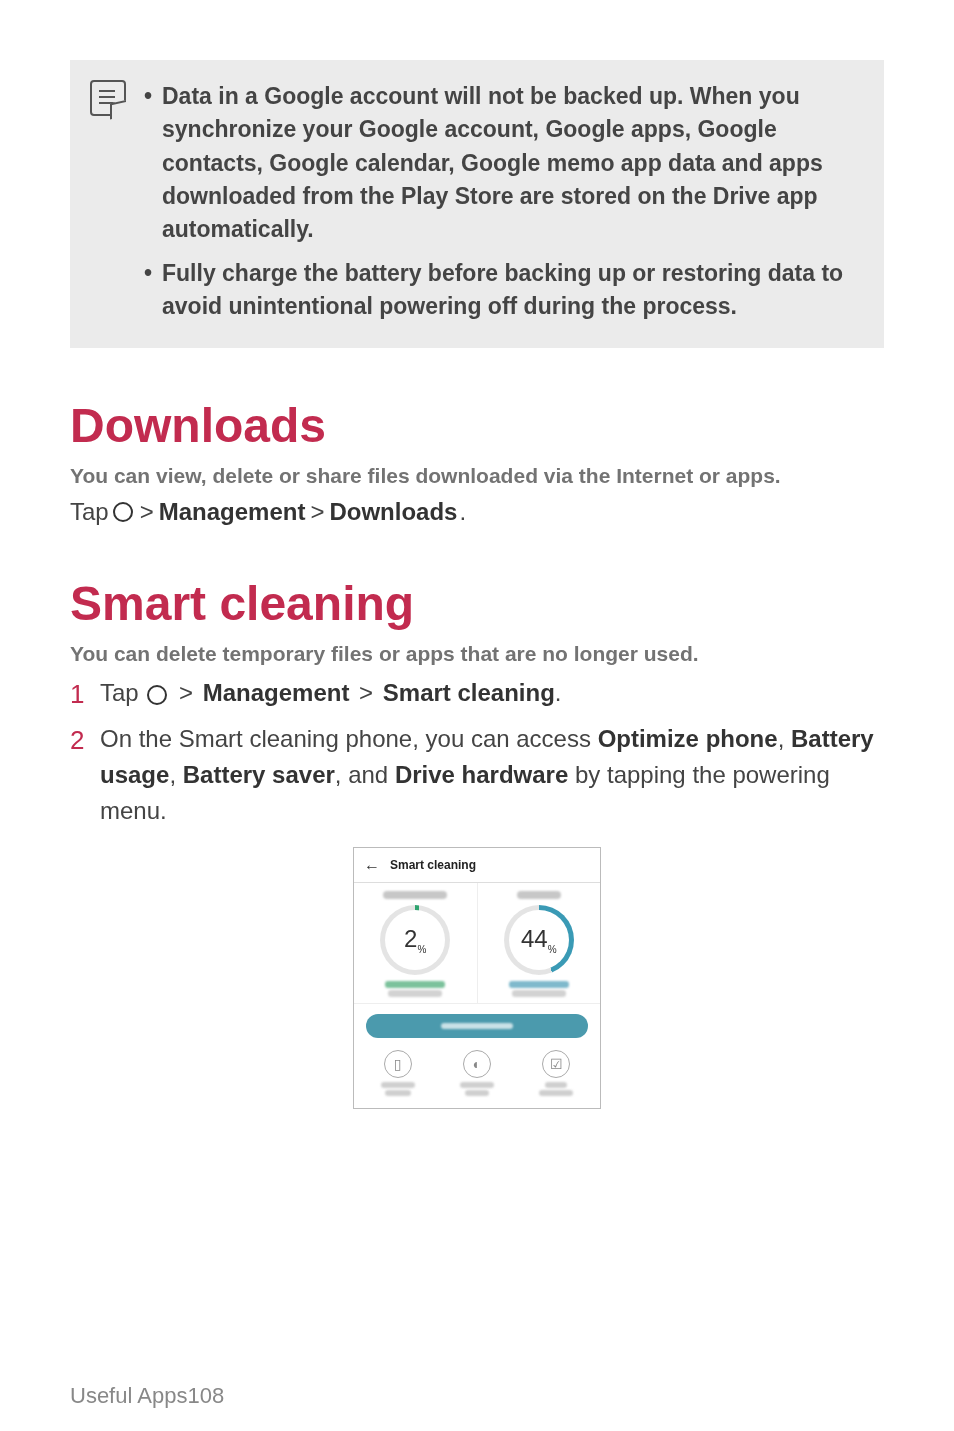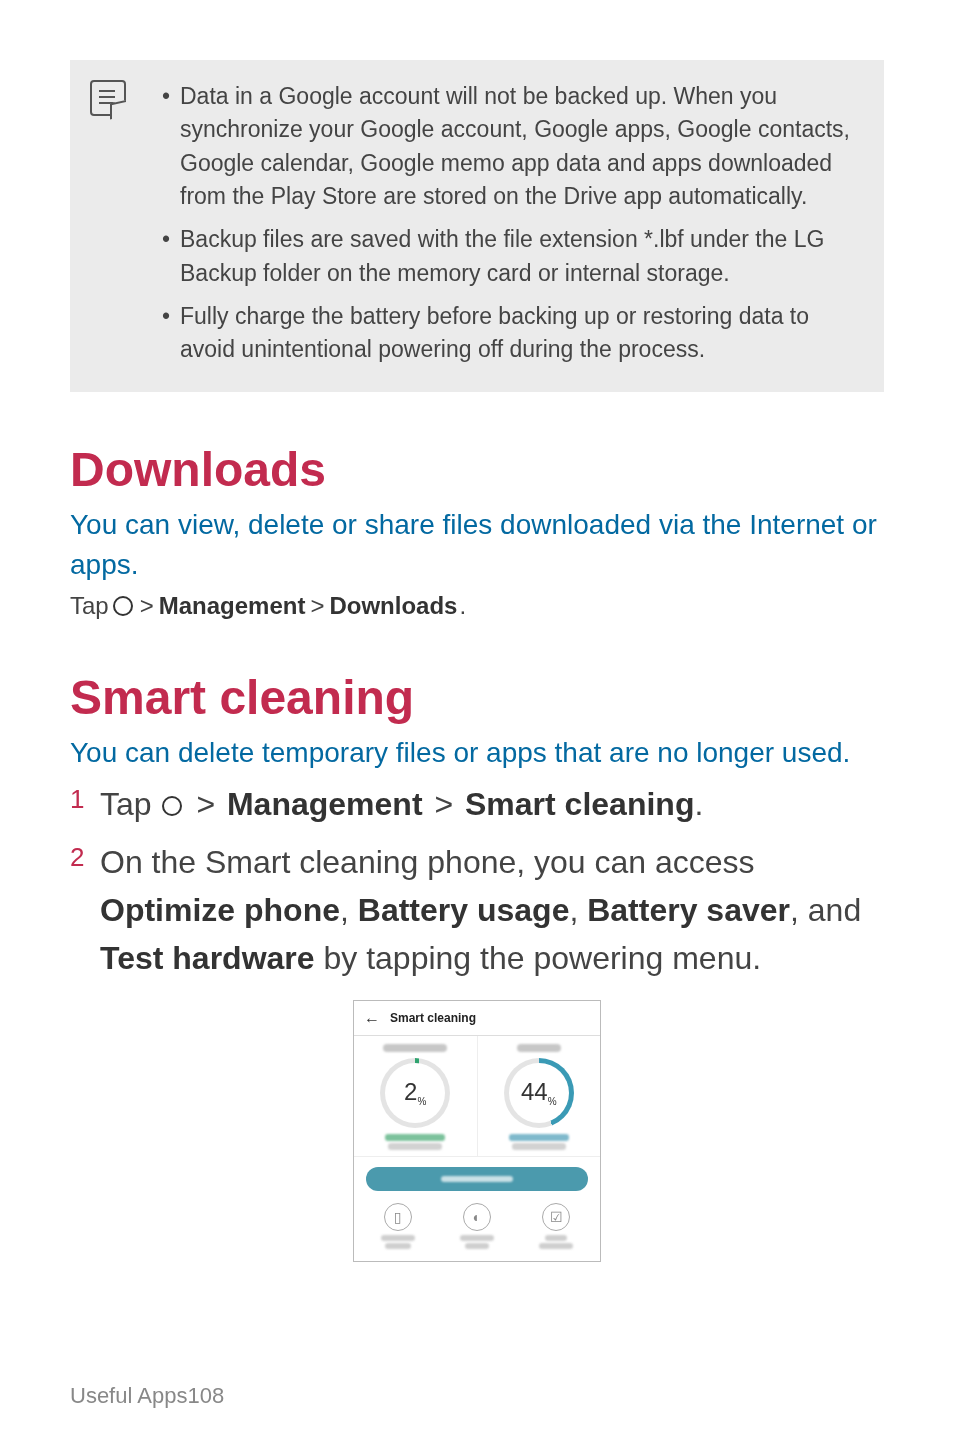--- a/index.html
+++ b/index.html
@@ -10,22 +10,23 @@
     width: 954px;
     height: 1431px;
     padding: 60px 70px 20px 70px;
     position: relative;
     background: #fff;
   }
   .note-box {
     background: #ebebeb;
     padding: 20px 25px 20px 20px;
     display: flex;
-    gap: 36px;
+    gap: 18px;
     margin-bottom: 50px;
+    font-weight: bold;
   }
   .note-icon-wrap { flex: 0 0 36px; }
   .note-icon {
     width: 36px; height: 36px;
     border: 2px solid #555;
     border-radius: 4px;
     position: relative;
   }
   .note-icon::before {
     content: "";
@@ -62,24 +63,25 @@
     left: 0; top: 0;
     color: #444;
   }
   h1 {
     color: #c22b4f;
     font-size: 48px;
     font-weight: 600;
     margin-bottom: 8px;
   }
   .body-text {
-    font-size: 28px;
-    color: #0369a1;
+    font-size: 21px;
+    color: #737373;
     line-height: 1.45;
     margin-bottom: 6px;
+    font-weight: bold;
   }
   .path-line {
     font-size: 24px;
     color: #444;
     margin-bottom: 50px;
     display: flex;
     align-items: center;
     flex-wrap: wrap;
     gap: 2px;
   }
@@ -91,21 +93,21 @@
     vertical-align: middle;
     margin: 0 2px;
   }
   .chev { font-weight: 400; margin: 0 3px; }
   .bold { font-weight: 600; color: #333; text-align: center; }
   ol.steps { list-style: none; counter-reset: step; }
   ol.steps > li {
     counter-increment: step;
     position: relative;
     padding-left: 30px;
-    font-size: 32px;
+    font-size: 24px;
     color: #444;
     line-height: 1.5;
     margin-bottom: 10px;
   }
   ol.steps > li::before {
     content: counter(step);
     position: absolute;
     left: 0; top: 0;
     color: #c22b4f;
     font-size: 26px;
@@ -214,21 +216,20 @@
 </style>
 </head>
 <body>
 
 <div class="note-box">
   <div class="note-icon-wrap">
     <div class="note-icon"></div>
   </div>
   <ul class="note-list">
     <li>Data in a Google account will not be backed up. When you synchronize your Google account, Google apps, Google contacts, Google calendar, Google memo app data and apps downloaded from the Play Store are stored on the Drive app automatically.</li>
-    <li>Backup files are saved with the file extension *.lbf under the LG Backup folder on the memory card or internal storage.</li>
     <li>Fully charge the battery before backing up or restoring data to avoid unintentional powering off during the process.</li>
   </ul>
 </div>
 
 <h1>Downloads</h1>
 <p class="body-text">You can view, delete or share files downloaded via the Internet or apps.</p>
 <p class="path-line">
   <span>Tap </span>
   <span class="circle-icon"></span>
   <span class="chev">&gt;</span>
@@ -243,21 +244,21 @@
 
 <ol class="steps">
   <li>
     <span>Tap </span><span class="circle-icon"></span>
     <span class="chev">&gt;</span>
     <span class="bold">Management</span>
     <span class="chev">&gt;</span>
     <span class="bold">Smart cleaning</span><span>.</span>
   </li>
   <li>
-    <span>On the Smart cleaning phone, you can access </span><span class="bold">Optimize phone</span><span>, </span><span class="bold">Battery usage</span><span>, </span><span class="bold">Battery saver</span><span>, and </span><span class="bold">Test hardware</span><span> by tapping the powering menu.</span>
+    <span>On the Smart cleaning phone, you can access </span><span class="bold">Optimize phone</span><span>, </span><span class="bold">Battery usage</span><span>, </span><span class="bold">Battery saver</span><span>, and </span><span class="bold">Drive hardware</span><span> by tapping the powering menu.</span>
   </li>
 </ol>
 
 <div class="screenshot">
   <div class="sc-header">
     <span class="sc-back">←</span>
     <span class="sc-title">Smart cleaning</span>
   </div>
   <div class="sc-row">
     <div class="sc-cell">

